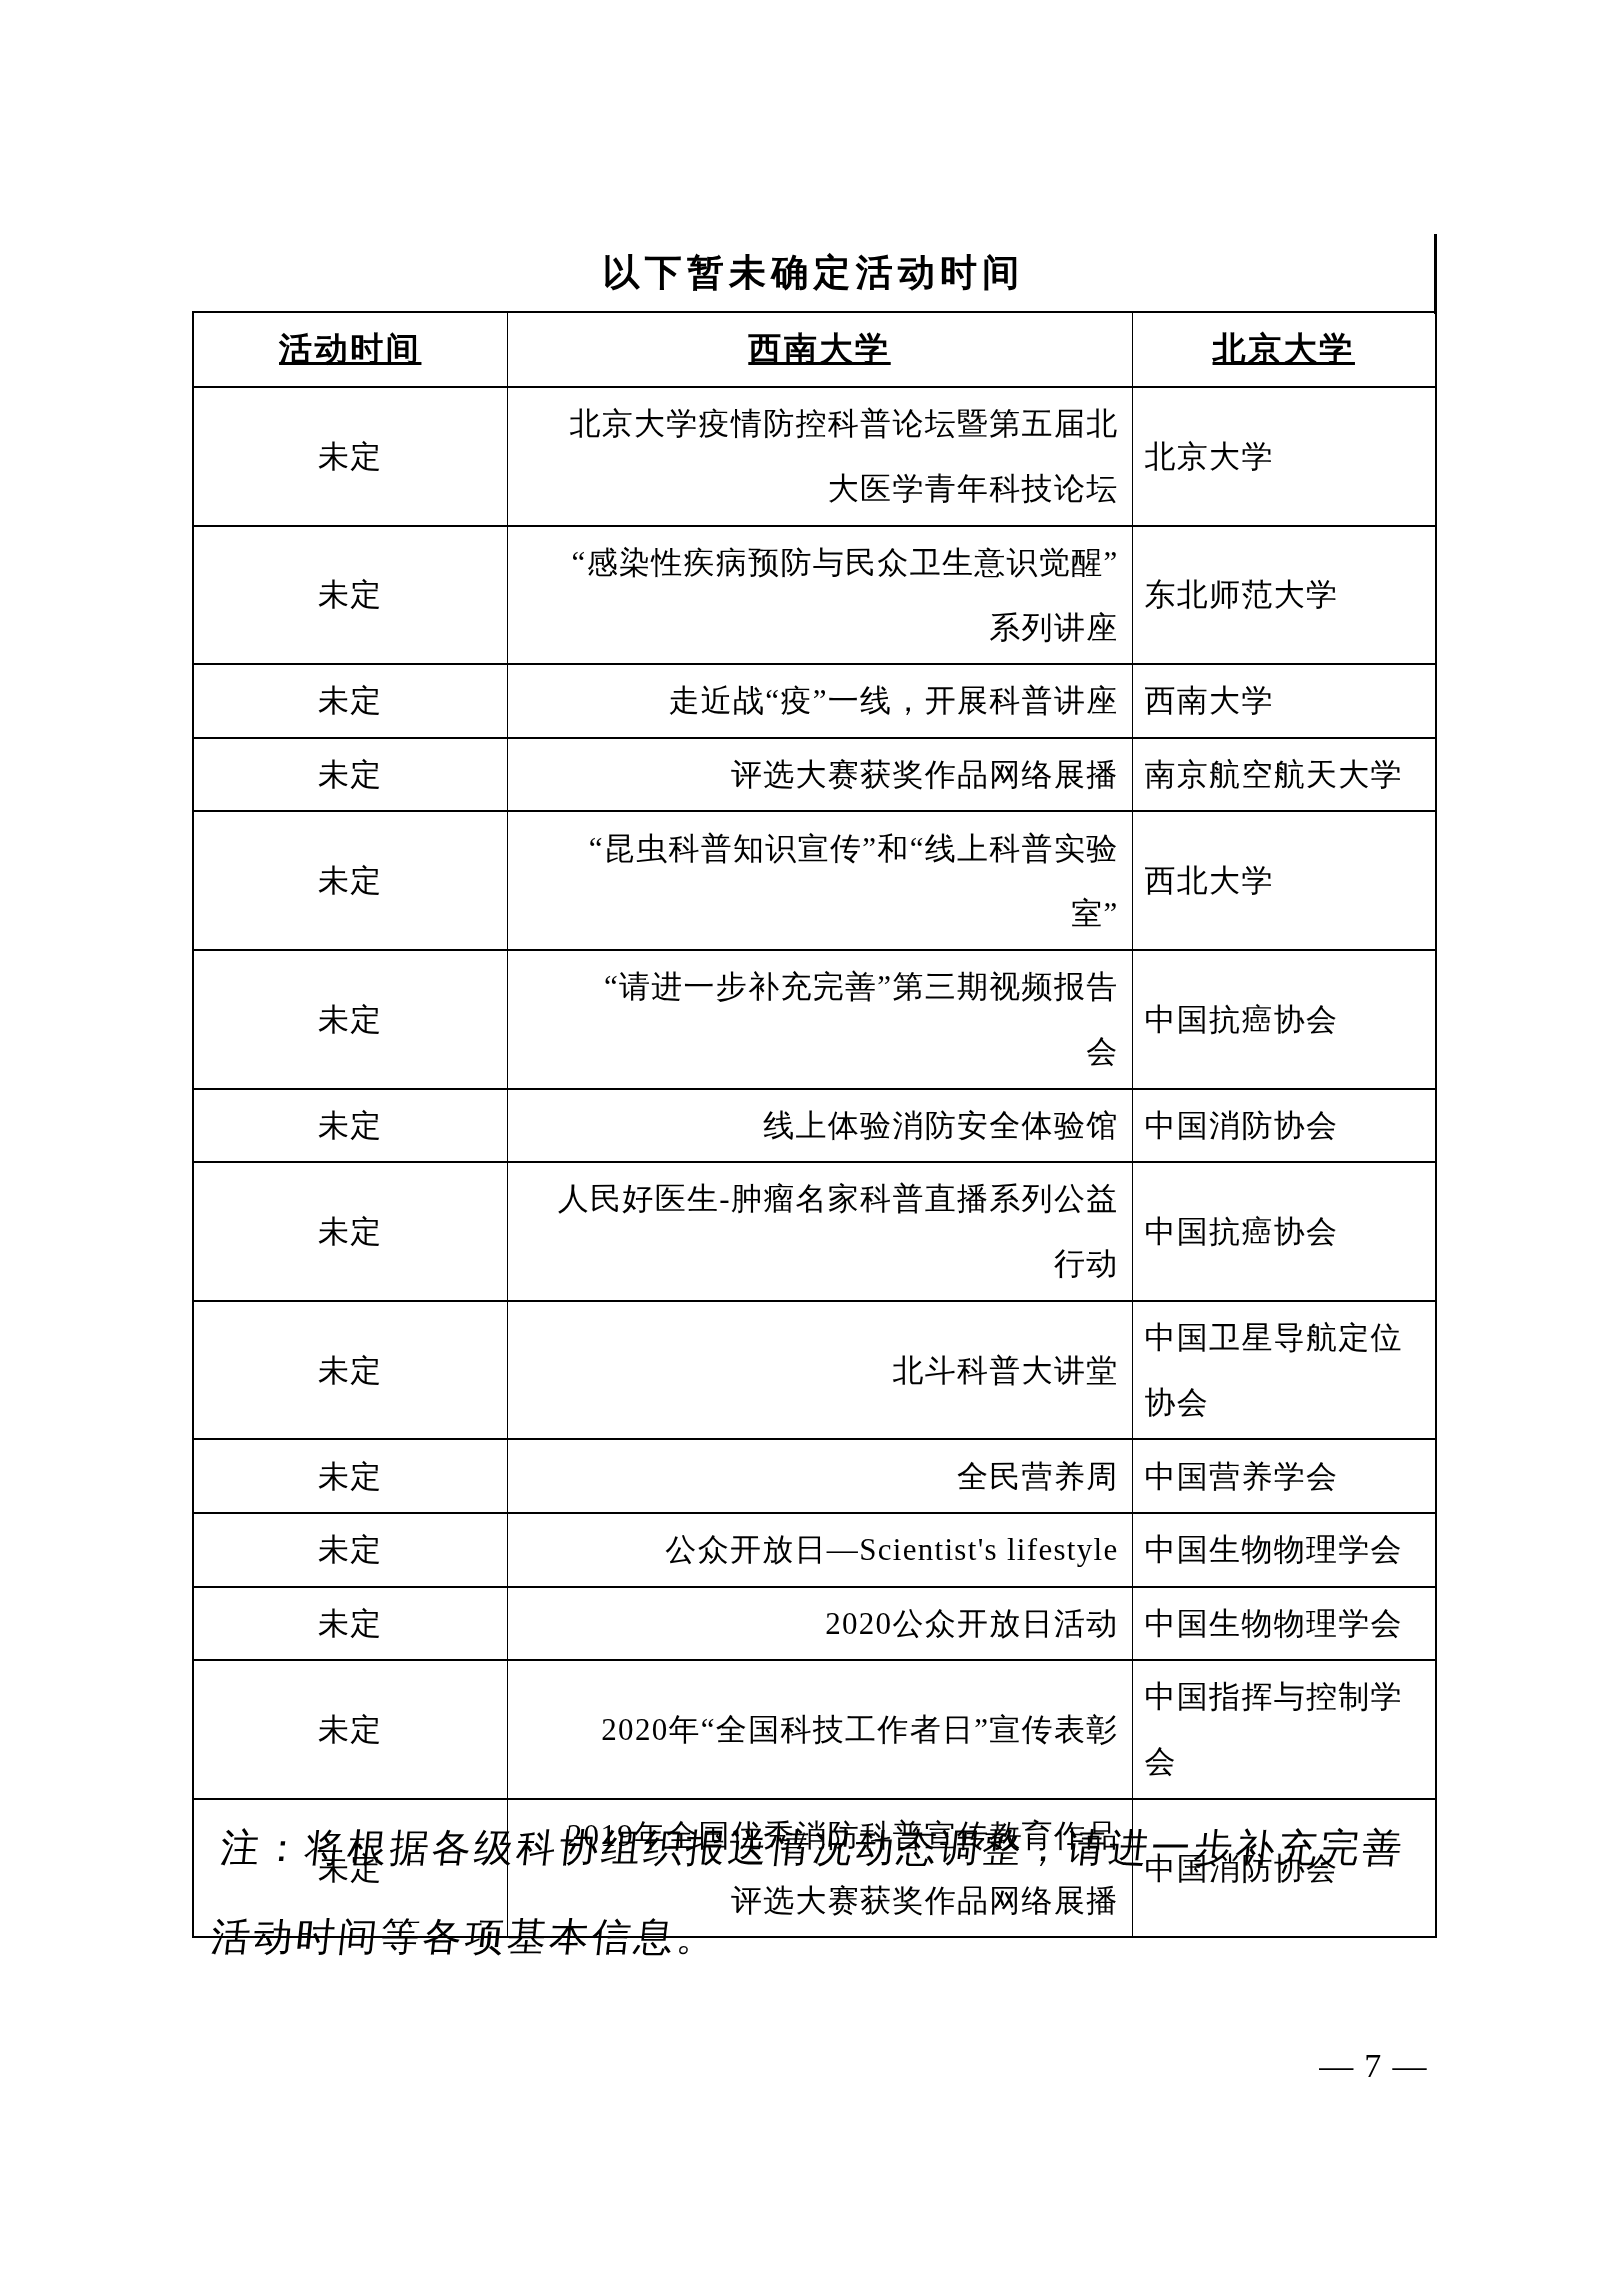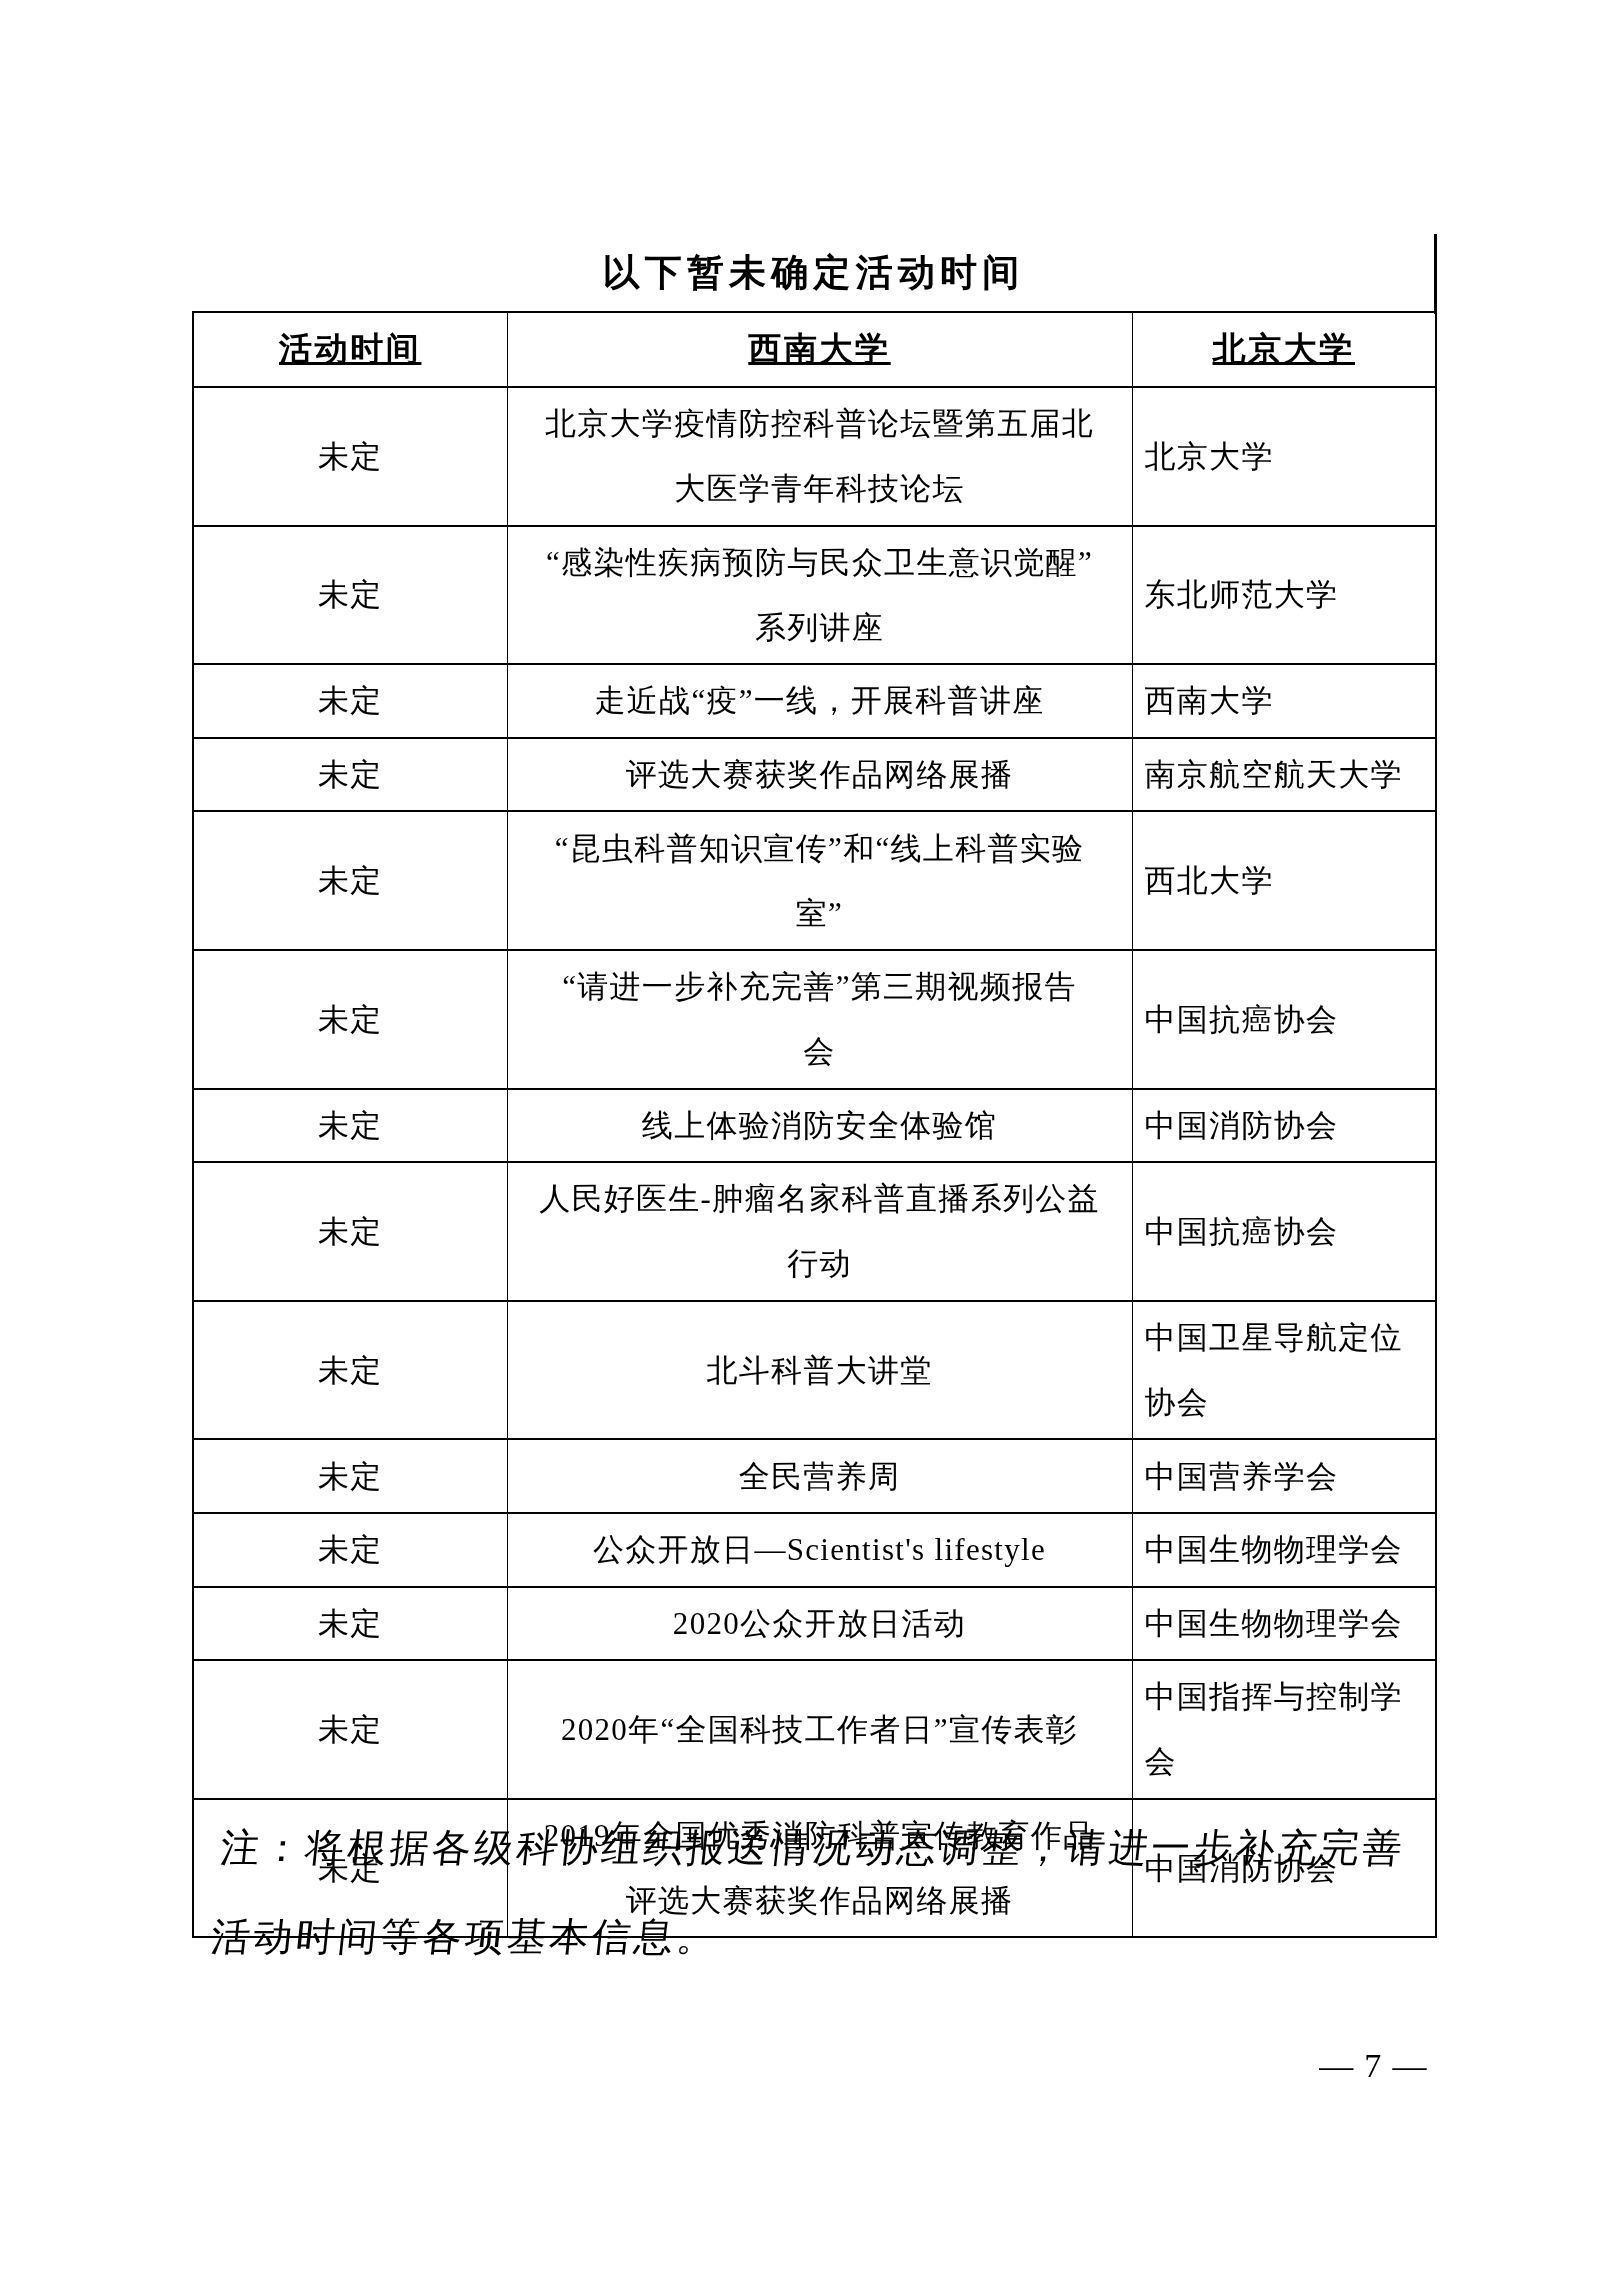--- a/index.html
+++ b/index.html
@@ -38,21 +38,21 @@
     font-weight:bold; font-size:33px; letter-spacing:2.6px;
     text-align:center;
     text-decoration:underline;
   }
   tbody td {
     font-size:31px; line-height:65px; letter-spacing:1.3px;
     padding:3.3px 13px;
     white-space:pre-line;
   }
   td.time { text-align:center; padding:3.3px 2.6px;margin-left:44px; }
-  td.name { text-align:center; }
+  td.name { text-align:right; }
   td.org  { text-align:left; padding-right:5.2px;padding-left:12px; }
   
   .note {
     position:absolute; left:216px; top:1803px; width:1224px;
     font-size:39px; line-height:89px; letter-spacing:3.3px;
     white-space:pre-line;
     transform:skewX(-6deg);
   }
   
   .page-num {

